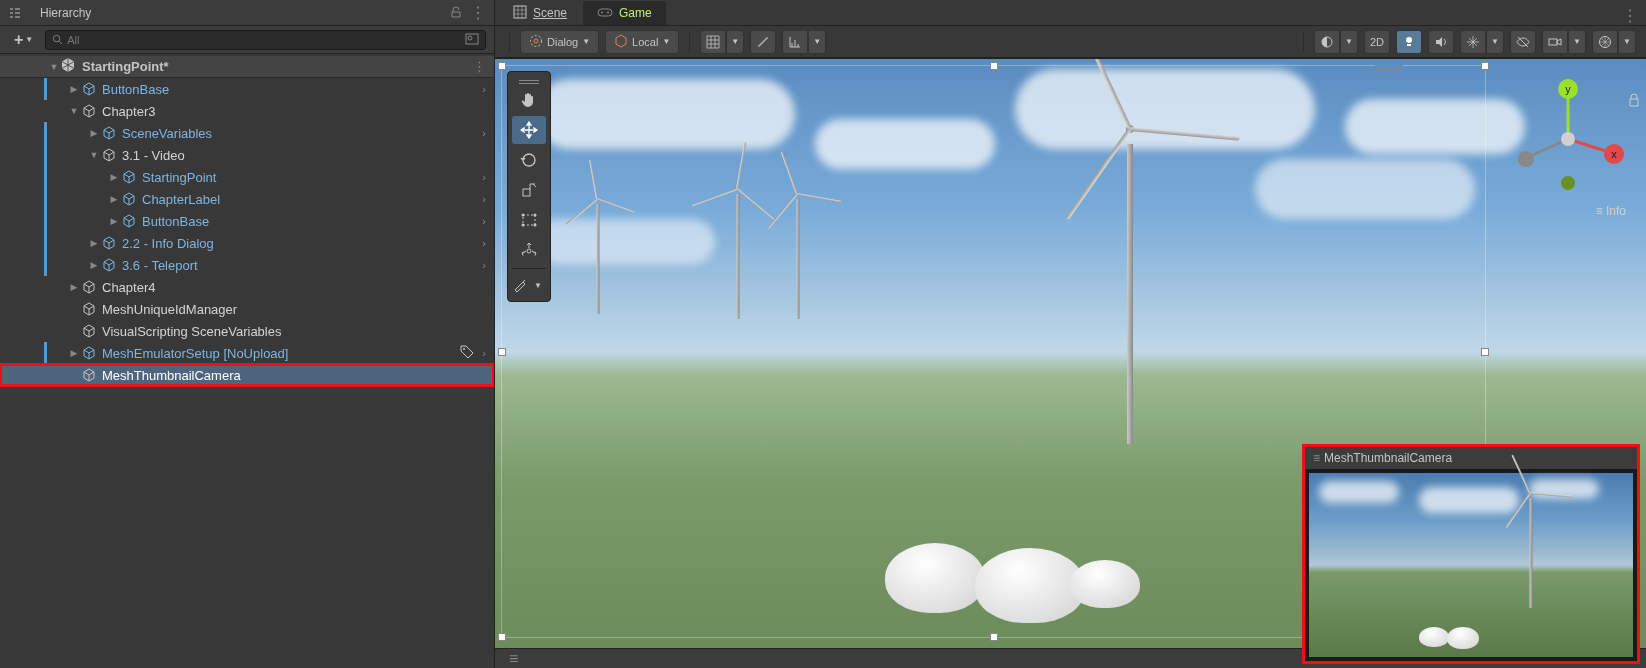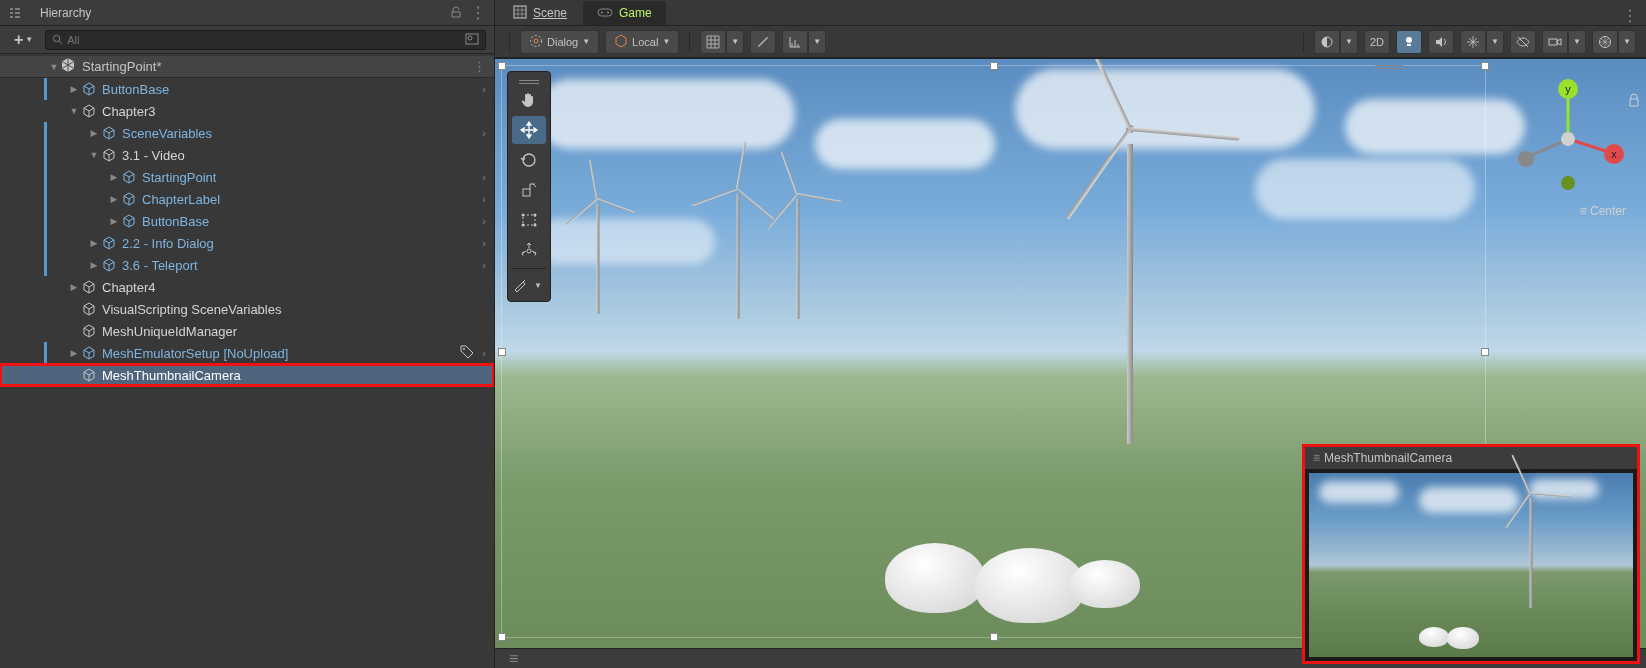--- a/index.html
+++ b/index.html
@@ -130,21 +130,21 @@
   <div class="tree">
 
     <div class="tree-row scene-root-row" style="padding-left:48px;">
       <span class="arrow">▼</span>
       <span class="unity-icon">
         <svg width="16" height="16" viewBox="0 0 16 16">
             <path d="M8 1l6 3.5v7L8 15 2 11.5v-7z" fill="#c4c4c4"></path>
             <path d="M8 1v14M2 4.5l12 7M14 4.5l-12 7" stroke="#383838" stroke-width="0.8"></path>
           </svg>
       </span>
-      <span class="label" style="font-weight:400;">StartingPoint*</span>
+      <span class="label" style="font-weight:700;">StartingPoint*</span>
       <span style="margin-left:auto;margin-right:8px;color:#888;">⋮</span>
     </div>
 
     <div class="tree-row node-blue" style="padding-left:12px;">
       <span class="vbar vbar-blue" style="left:44px;"></span>
       <span class="indent" style="width:56px;"></span>
       <span class="arrow">▶</span>
       <span class="cube-icon cube-blue">
           <svg width="14" height="14" viewBox="0 0 14 14">
             <path d="M7 1l5 3v6l-5 3-5-3V4z M2 4l5 3 5-3 M7 7v6" fill="none" stroke-width="1"></path>
@@ -266,31 +266,31 @@
       <span class="label">Chapter4</span>
     </div>
 
     <div class="tree-row node-white" style="padding-left:12px;">
       <span class="indent" style="width:68px;"></span>
       <span class="cube-icon cube-grey">
           <svg width="14" height="14" viewBox="0 0 14 14">
             <path d="M7 1l5 3v6l-5 3-5-3V4z M2 4l5 3 5-3 M7 7v6" fill="none" stroke-width="1"></path>
           </svg>
         </span>
-      <span class="label">VisualScripting SceneVariables</span>
+      <span class="label">MeshUniqueIdManager</span>
     </div>
 
     <div class="tree-row node-white" style="padding-left:12px;">
       <span class="indent" style="width:68px;"></span>
       <span class="cube-icon cube-grey">
           <svg width="14" height="14" viewBox="0 0 14 14">
             <path d="M7 1l5 3v6l-5 3-5-3V4z M2 4l5 3 5-3 M7 7v6" fill="none" stroke-width="1"></path>
           </svg>
         </span>
-      <span class="label">MeshUniqueIdManager</span>
+      <span class="label">VisualScripting SceneVariables</span>
     </div>
 
     <div class="tree-row node-blue" style="padding-left:12px;">
       <span class="vbar vbar-blue" style="left:44px;"></span>
       <span class="indent" style="width:56px;"></span>
       <span class="arrow">▶</span>
       <span class="cube-icon cube-blue">
           <svg width="14" height="14" viewBox="0 0 14 14">
             <path d="M7 1l5 3v6l-5 3-5-3V4z M2 4l5 3 5-3 M7 7v6" fill="none" stroke-width="1"></path>
           </svg>
@@ -569,21 +569,21 @@
         <line x1="60" y1="60" x2="20" y2="78" stroke="#888" stroke-width="3"></line>
         <circle cx="18" cy="80" r="8" fill="#888"></circle>
         <circle cx="60" cy="104" r="7" fill="#6a9020"></circle>
         <circle cx="60" cy="60" r="7" fill="#d0d0d0"></circle>
       </svg>
     </div>
     <span class="lock-icon"><svg width="12" height="14" viewBox="0 0 12 14">
           <path d="M3 6V4a3 3 0 016 0v2M2 6h8v7H2z" stroke="#d0d0d0" fill="none"></path>
         </svg></span>
     <div class="persp-label">
-      <span style="color:#d0d0d0;">≡ </span><span>Center</span>
+      <span style="color:#d0d0d0;">≡ </span><span>Info</span>
     </div>
 
     <div class="camera-preview">
       <div class="cp-header">
         <span style="letter-spacing:-2px;color:#888;">≡</span>
         <span>MeshThumbnailCamera</span>
       </div>
       <div class="cp-body">
 
         <div class="cloud" style="left:10px;top:8px;width:80px;height:22px;"></div>

